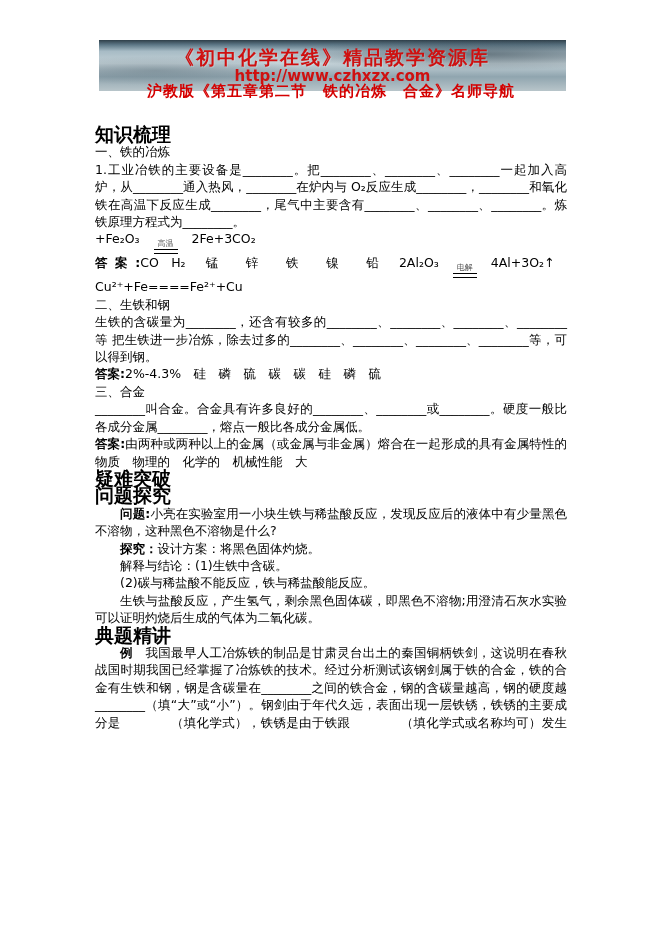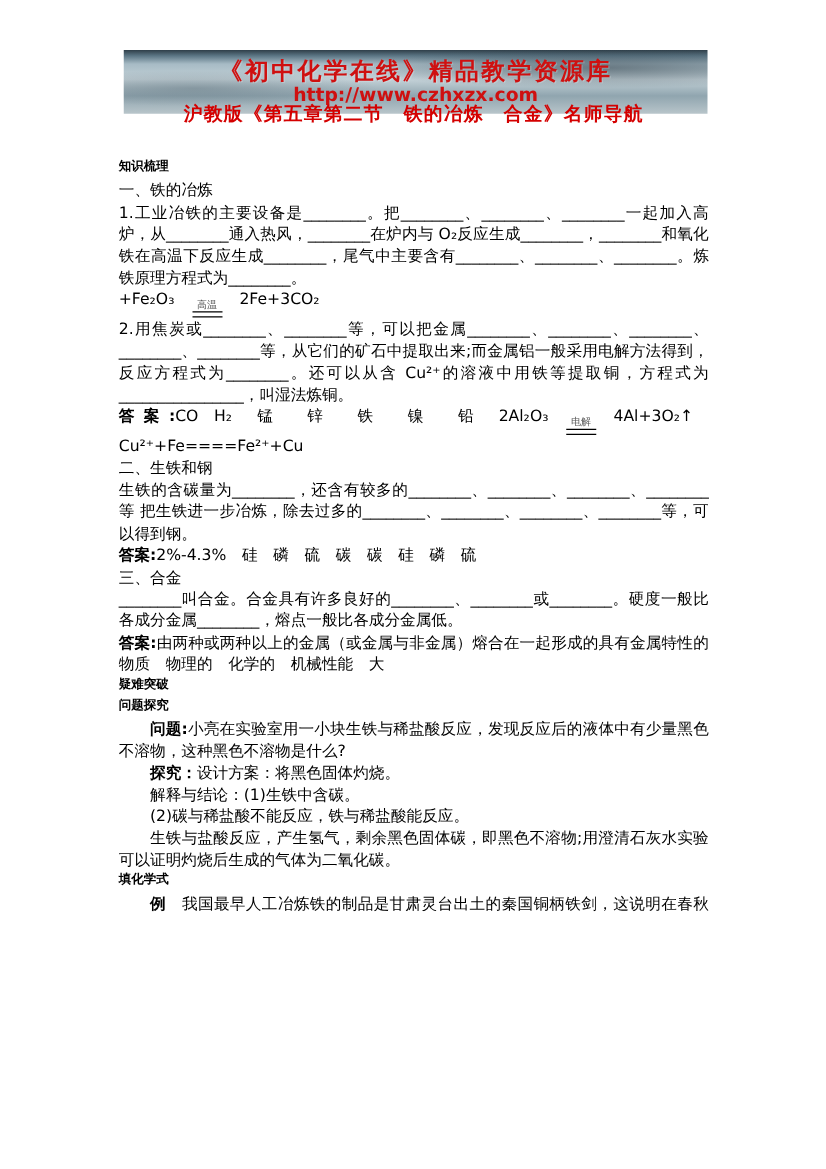--- a/index.html
+++ b/index.html
@@ -31,21 +31,21 @@
     position:absolute;top:82px;left:95px;width:472px;
     text-align:center;color:#d40000;font-weight:bold;font-size:15px;letter-spacing:1px;
   }
 
   
   .content{
     position:absolute;top:126px;left:95px;width:472px;
     font-size:12.5px;line-height:17.4px;text-align:justify;
   }
   .content p{margin:0;}
-  .content p.h{font-weight:bold;font-size:10px;font-family:Liberation Mono, monospace;}
+  .content p.h{font-weight:bold;font-size:19px;}
   .content .ind{text-indent:2em;}
   .content b{font-weight:bold;}
 
   
   .eqcond{display:inline-flex;flex-direction:column;align-items:center;vertical-align:-3px;margin:0 14px;}
   .eqcond .cond-txt{font-size:8px;line-height:8px;color:#555;}
   .eqcond .cond-bar{width:24px;height:3px;border-top:1px solid #000;border-bottom:1px solid #000;margin-top:1px;}
 
   
   .footer{
@@ -70,21 +70,20 @@
 
     <p class="h">知识梳理</p>
     <p>一、铁的冶炼</p>
     <p>1.工业冶铁的主要设备是________。把________、________、________一起加入高炉，从________通入热风，________在炉内与 O₂反应生成________，________和氧化铁在高温下反应生成________，尾气中主要含有________、________、________。炼铁原理方程式为________。</p>
 
     <p><span>+Fe₂O₃</span><span class="eqcond">
           <span class="cond-txt">高温</span>
           <span class="cond-bar"></span>
         </span><span>2Fe+3CO₂</span></p>
 
-    <p>2.用焦炭或________、________等，可以把金属________、________、________、________、________等，从它们的矿石中提取出来;而金属铝一般采用电解方法得到，反应方程式为________。还可以从含 Cu²⁺的溶液中用铁等提取铜，方程式为________________，叫湿法炼铜。</p>
 
     <p><b>答案:</b><span>CO H₂ 锰 锌 铁 镍 铅 2Al₂O₃</span><span class="eqcond">
           <span class="cond-txt">电解</span>
           <span class="cond-bar"></span>
         </span><span>4Al+3O₂↑ Cu²⁺+Fe====Fe²⁺+Cu</span></p>
 
     <p>二、生铁和钢</p>
     <p>生铁的含碳量为________，还含有较多的________、________、________、________等 把生铁进一步冶炼，除去过多的________、________、________、________等，可以得到钢。</p>
     <p><b>答案:</b><span>2%-4.3% 硅 磷 硫 碳 碳 硅 磷 硫</span></p>
 
@@ -94,21 +93,21 @@
 
     <p class="h">疑难突破</p>
 
     <p class="h">问题探究</p>
     <p class="ind"><b>问题:</b><span>小亮在实验室用一小块生铁与稀盐酸反应，发现反应后的液体中有少量黑色不溶物，这种黑色不溶物是什么?</span></p>
     <p class="ind"><b>探究：</b><span>设计方案：将黑色固体灼烧。</span></p>
     <p class="ind">解释与结论：(1)生铁中含碳。</p>
     <p class="ind">(2)碳与稀盐酸不能反应，铁与稀盐酸能反应。</p>
     <p class="ind">生铁与盐酸反应，产生氢气，剩余黑色固体碳，即黑色不溶物;用澄清石灰水实验可以证明灼烧后生成的气体为二氧化碳。</p>
 
-    <p class="h">填化学式</p>
+    <p class="h">典题精讲</p>
     <p class="ind"><b>例</b><span> 我国最早人工冶炼铁的制品是甘肃灵台出土的秦国铜柄铁剑，这说明在春秋战国时期我国已经掌握了冶炼铁的技术。经过分析测试该钢剑属于铁的合金，铁的合金有生铁和钢，钢是含碳量在________之间的铁合金，钢的含碳量越高，钢的硬度越________（填“大”或“小”）。钢剑由于年代久远，表面出现一层铁锈，铁锈的主要成分是________（填化学式），铁锈是由于铁跟________（填化学式或名称均可）发生反应而生成的。</span></p>
 
   </div>
 
   <div class="footer">
     <span>教育部重点推荐学科网站。一万余个精品课件，几万套精品教案和试题让您的每节课都在这里找到合适的教学资源...</span><span>《初中化学在线》</span> <span class="url">http://www.czhxzx.com</span>
   </div>
 
 </div>
 

